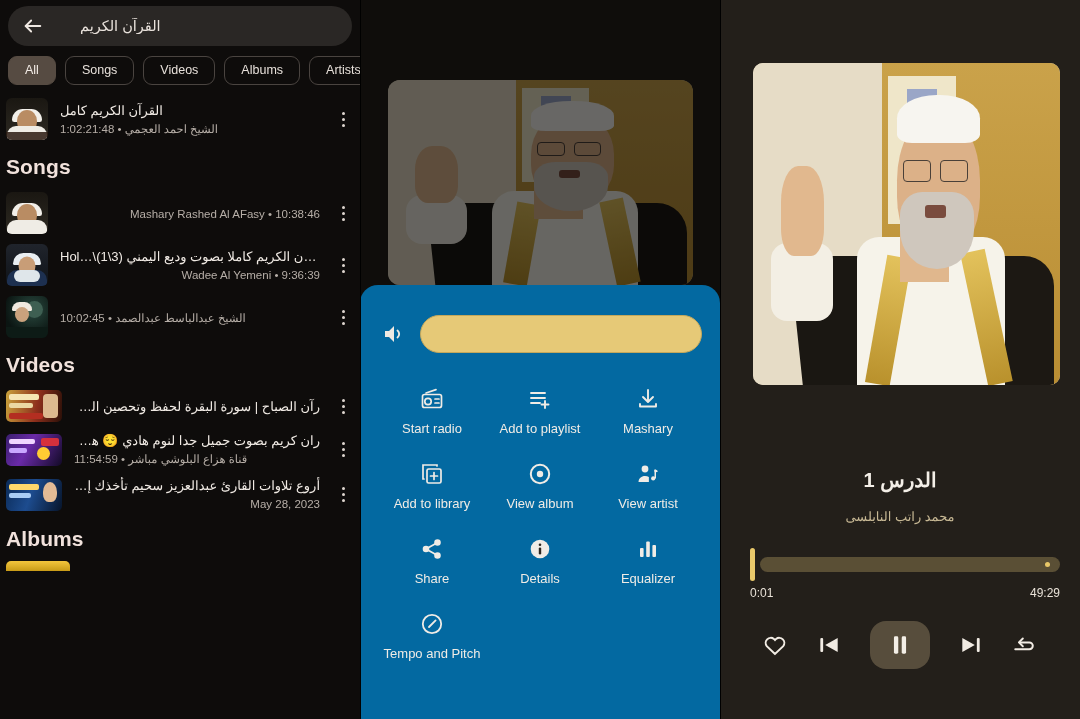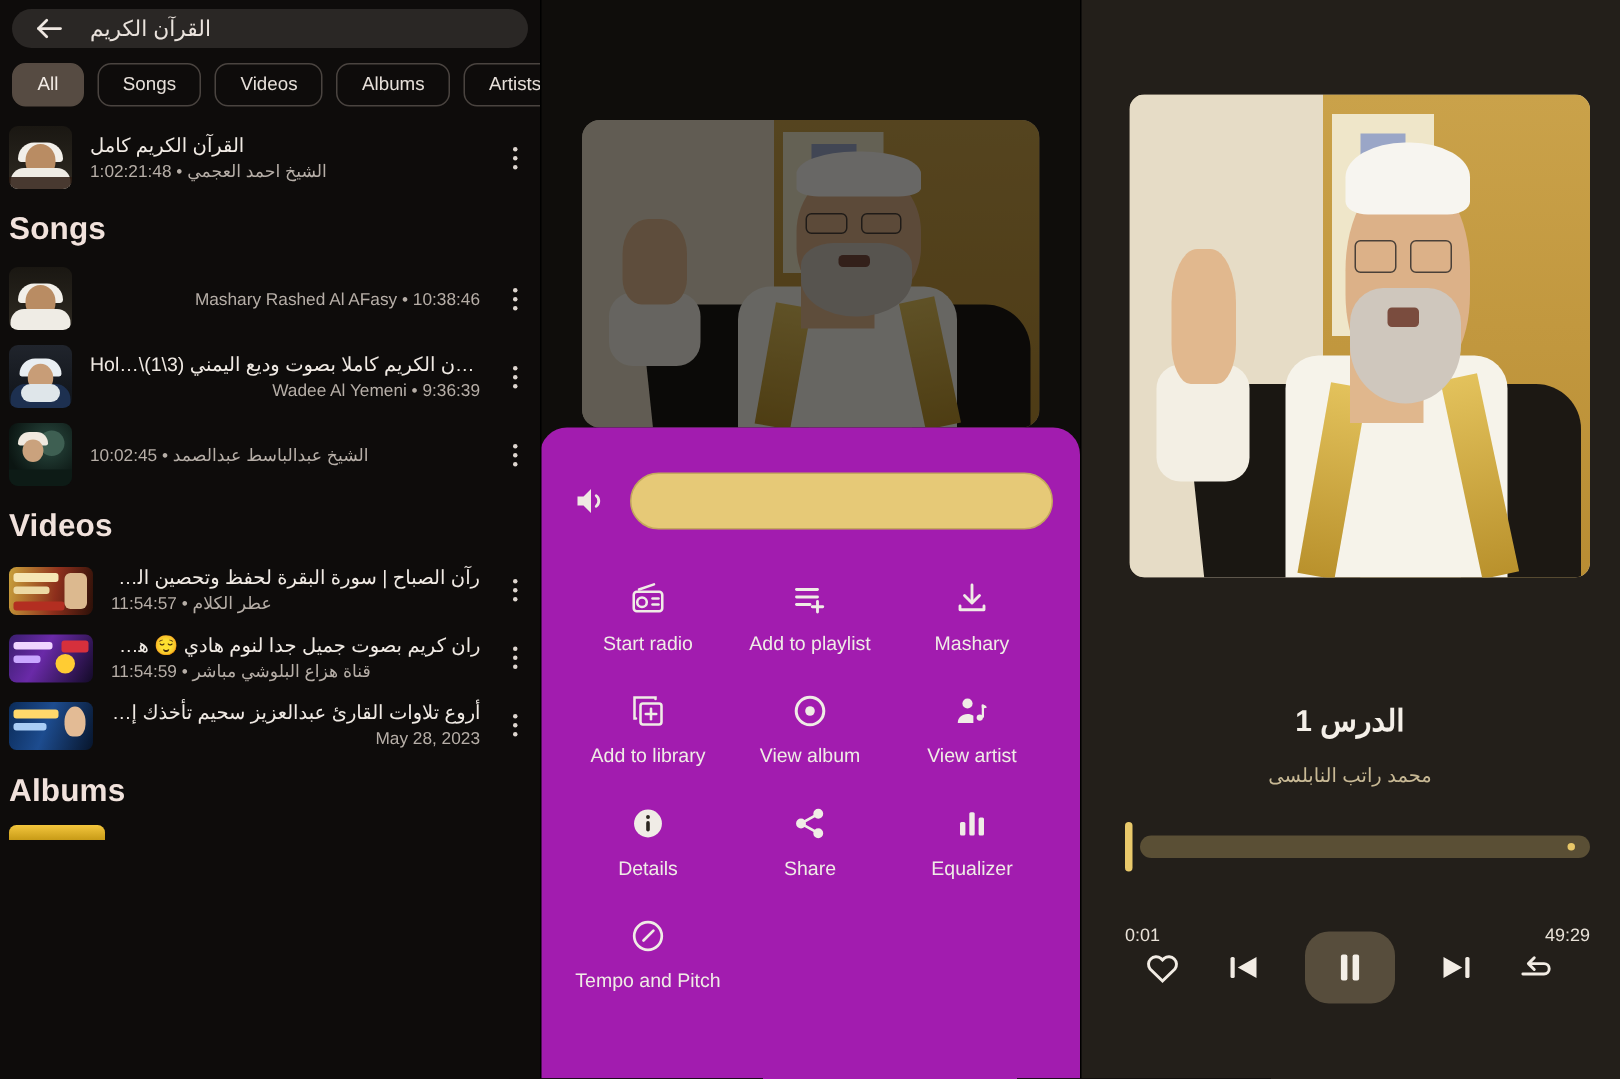--- a/index.html
+++ b/index.html
@@ -13,25 +13,26 @@
 
   
   .pane-search {
     position: relative;
     width: 360px; height: 719px;
     background: #0e0c0b;
     overflow: hidden;
   }
   .searchbar {
     margin: 6px 8px 0 8px;
-    height: 26px;
+    height: 40px;
     background: #2a2725;
     border-radius: 22px;
     display: flex; align-items: center;
     padding: 0 14px;
+    gap: 20px;
   }
   .back-arrow { width: 22px; height: 22px; flex: 0 0 22px; margin-right: 16px; }
   .back-arrow svg { display:block; }
   .search-text {
     color: #e9e2dc; font-size: 14.5px; direction: rtl;
     white-space: nowrap; overflow: hidden;
   }
 
   .chips {
     display: flex; gap: 9px; padding: 10px 0 8px 8px;
@@ -144,21 +145,21 @@
     overflow: hidden;
   }
   .np-art {
     position: absolute; left: 28px; top: 80px;
     width: 305px; height: 205px;
     border-radius: 12px; overflow: hidden;
     filter: brightness(.42);
   }
   .sheet {
     position: absolute; left: 0; right: 0; bottom: 0; top: 285px;
-    background: #a21caf;
+    background: #0369a1;
     border-radius: 18px 18px 0 0;
     padding: 18px 18px 0 18px;
   }
   .vol-row { display: flex; align-items: center; gap: 14px; margin: 12px 0 0 4px; }
   .vol-icon { width: 24px; height: 24px; flex: 0 0 24px; }
   .vol-track {
     flex: 1 1 auto; height: 38px; border-radius: 19px;
     background: #e6c977; border: 1px solid #c4a85c;
   }
   .grid {
@@ -197,21 +198,21 @@
   }
   .seek-dot {
     position: absolute; right: 10px; top: 14px; width: 5px; height: 5px;
     border-radius: 50%; background: #e8c768;
   }
   .seek-thumb {
     position: absolute; left: 0; top: 0; width: 5px; height: 33px;
     border-radius: 3px; background: #e9c96b;
   }
   .pl-times {
-    position: absolute; left: 30px; right: 20px; top: 616px;
+    position: absolute; left: 30px; right: 20px; top: 586px;
     display: flex; justify-content: space-between;
     color: #e9e2d8; font-size: 12px;
   }
   .pl-ctrls {
     position: absolute; left: 0; right: 0; top: 615px; height: 60px;
     display: flex; align-items: center; justify-content: space-around;
     padding: 0 28px;
   }
   .pl-ctrls .c { width: 26px; height: 26px; }
   .play-btn {
@@ -362,21 +363,20 @@
 
     <div class="row">
       <div class="thumb video vt1">
         <span class="t"></span>
           <span class="t2"></span>
           <span class="t3"></span>
           <span class="p"></span>
       </div>
       <div class="row-text">
         <div class="row-title rtl">رآن الصباح | سورة البقرة لحفظ وتحصين المنزل | ب…</div>
-        <div class="row-sub rtl">عطر الكلام • 11:54:57</div>
       </div>
       <div class="kebab">
           <i></i>
           <i></i>
           <i></i>
         </div>
     </div>
 
     <div class="row">
       <div class="thumb video vt2">
@@ -525,40 +525,40 @@
               <circle cx="17.2" cy="16.4" r="2.1"></circle>
               <rect x="18.5" y="7.6" width="1.5" height="9" rx=".7"></rect>
               <path d="M18.5 7.6c1.7 0 3 .8 3.4 2-1 .6-2.3.7-3.4.3z"></path>
             </svg>
           </span>
           <span class="gl">View artist</span>
         </div>
 
         <div class="gitem">
           <span class="gi">
-            <svg viewBox="0 0 24 24" width="24" height="24">
-              <circle cx="12" cy="12" r="9.3" fill="#f0ece6"></circle>
-              <circle cx="12" cy="7.7" r="1.3" fill="#2b2620"></circle>
-              <rect x="10.8" y="10.4" width="2.4" height="7" rx="1.2" fill="#2b2620"></rect>
-            </svg>
-          </span>
-          <span class="gl">Details</span>
-        </div>
-
-        <div class="gitem">
-          <span class="gi">
             <svg viewBox="0 0 24 24" width="24" height="24" fill="none" stroke="#f0ece6" stroke-width="1.8">
               <circle cx="17.5" cy="5.5" r="2.4" fill="#f0ece6"></circle>
               <circle cx="6" cy="12" r="2.4" fill="#f0ece6"></circle>
               <circle cx="17.5" cy="18.5" r="2.4" fill="#f0ece6"></circle>
               <line x1="8.2" y1="10.8" x2="15.4" y2="6.7" stroke-linecap="round"></line>
               <line x1="8.2" y1="13.2" x2="15.4" y2="17.3" stroke-linecap="round"></line>
             </svg>
           </span>
           <span class="gl">Share</span>
+        </div>
+
+        <div class="gitem">
+          <span class="gi">
+            <svg viewBox="0 0 24 24" width="24" height="24">
+              <circle cx="12" cy="12" r="9.3" fill="#f0ece6"></circle>
+              <circle cx="12" cy="7.7" r="1.3" fill="#2b2620"></circle>
+              <rect x="10.8" y="10.4" width="2.4" height="7" rx="1.2" fill="#2b2620"></rect>
+            </svg>
+          </span>
+          <span class="gl">Details</span>
         </div>
 
         <div class="gitem">
           <span class="gi">
             <svg viewBox="0 0 24 24" width="24" height="24" fill="#f0ece6">
               <rect x="4" y="11" width="3.6" height="9" rx="1"></rect>
               <rect x="10.2" y="4.5" width="3.6" height="15.5" rx="1"></rect>
               <rect x="16.4" y="8" width="3.6" height="12" rx="1"></rect>
             </svg>
           </span>

